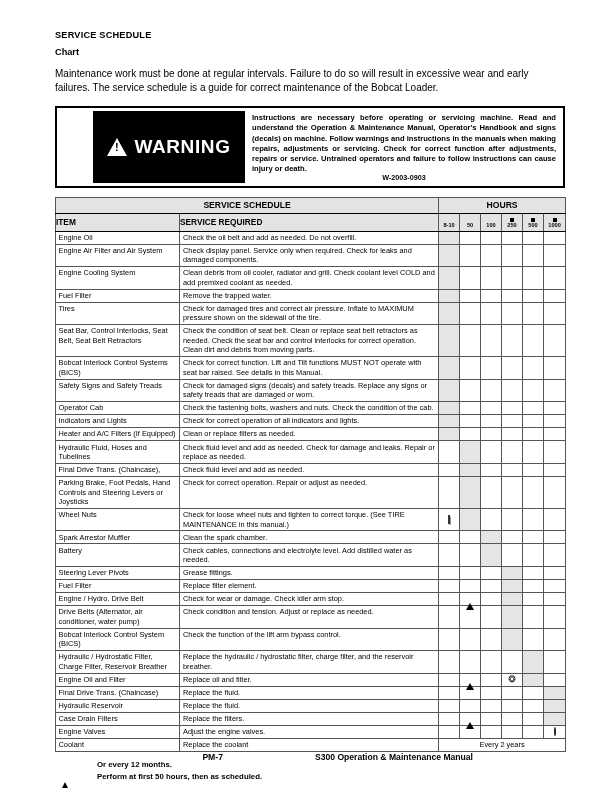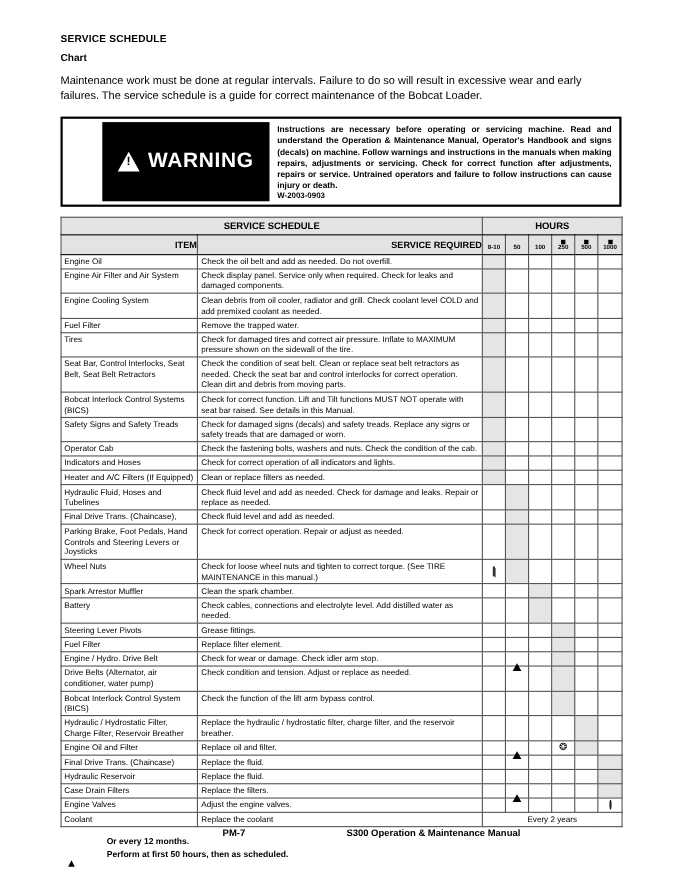--- a/index.html
+++ b/index.html
@@ -86,21 +86,21 @@
   .warning-text {
     flex: 1;
     padding: 2px 4px 0 7px;
     font-size: 7.6px;
     font-weight: bold;
     line-height: 1.33;
     text-align: justify;
     position: relative;
   }
   .warn-code {
-    text-align: left;
+    text-align: center;
     font-size: 7.2px;
     font-weight: bold;
     margin-top: -1px;
   }
 
   
   table.sched {
     border-collapse: collapse;
     width: 510px;
     table-layout: fixed;
@@ -114,21 +114,21 @@
   .hdr-band {
     background: #e3e3e3;
     text-align: center;
     font-size: 8.6px;
     font-weight: bold;
     padding: 2.5px 0 3px 0 !important;
     border-bottom: 0.8px solid #000 !important;
   }
   .hdr-sub {
     background: #e3e3e3;
-    text-align: right;
+    text-align: left;
     font-size: 8.3px;
     font-weight: bold;
     padding: 3px 0 3.5px 0 !important;
     vertical-align: middle !important;
     border-bottom: 1.1px solid #000 !important;
   }
   .hdr-hr {
     background: #e3e3e3;
     text-align: center;
     font-size: 5.6px;
@@ -389,21 +389,21 @@
           <td class="item">Operator Cab</td>
           <td class="svc">Check the fastening bolts, washers and nuts. Check the condition of the cab.</td>
           <td class="hr shade"></td>
           <td class="hr"></td>
           <td class="hr"></td>
           <td class="hr"></td>
           <td class="hr"></td>
           <td class="hr"></td>
         </tr>
         <tr>
-          <td class="item">Indicators and Hoses</td>
+          <td class="item">Indicators and Lights</td>
           <td class="svc">Check for correct operation of all indicators and lights.</td>
           <td class="hr shade"></td>
           <td class="hr"></td>
           <td class="hr"></td>
           <td class="hr"></td>
           <td class="hr"></td>
           <td class="hr"></td>
         </tr>
         <tr>
           <td class="item">Heater and A/C Filters (If Equipped)</td>

